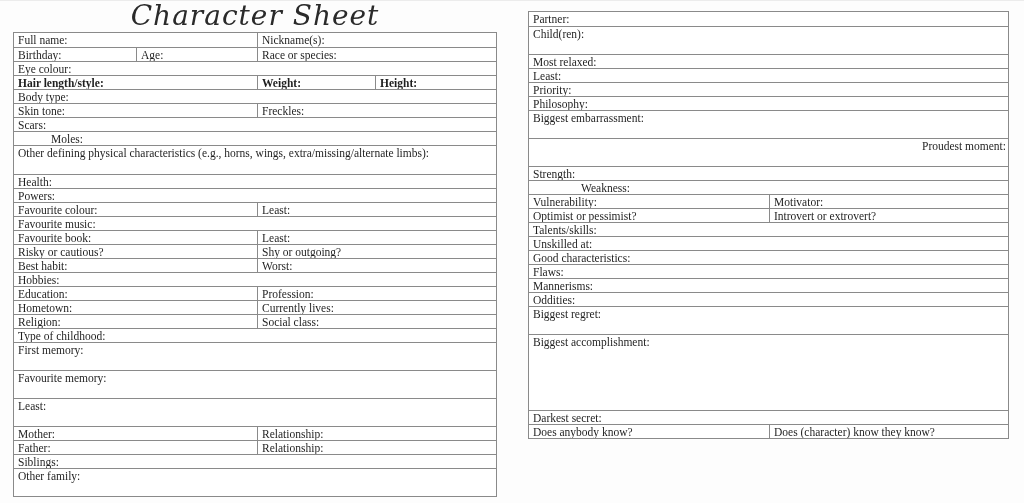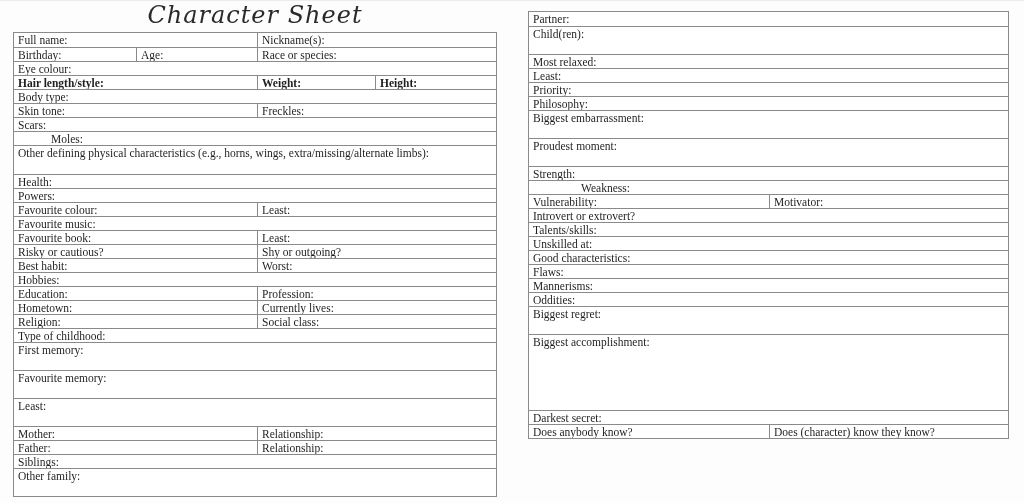--- a/index.html
+++ b/index.html
@@ -22,21 +22,21 @@
   }
   .sheet-title {
     position: absolute;
     left: 13px;
     top: 1px;
     width: 484px;
     text-align: center;
     font-family: "DejaVu Serif", serif;
     font-style: italic;
     font-weight: 400;
-    font-size: 24px;
+    font-size: 28px;
     line-height: 27px;
     letter-spacing: 1px;
     color: #2a2a2a;
   }
   .form-table {
     position: absolute;
     display: flex;
     flex-direction: column;
     border: 1px solid var(--border-color);
     background: var(--table-bg);
@@ -289,21 +289,21 @@
         <div class="cell" style="flex: 1 1 0%;">
           <span class="label">Philosophy:</span>
         </div>
       </div>
       <div class="row" style="height: 28px;">
         <div class="cell" style="flex: 1 1 0%;">
           <span class="label">Biggest embarrassment:</span>
         </div>
       </div>
       <div class="row" style="height: 28px;">
-        <div class="cell" style="flex: 1 1 0%;">
+        <div class="cell" style="flex: 1 1 0%; text-align: right;">
           <span class="label">Proudest moment:</span>
         </div>
       </div>
       <div class="row" style="height: 14px;">
         <div class="cell" style="flex: 1 1 0%;">
           <span class="label">Strength:</span>
         </div>
       </div>
       <div class="row" style="height: 14px;">
         <div class="cell" style="flex: 1 1 0%; margin-left: 48px;">
@@ -312,20 +312,23 @@
       </div>
       <div class="row" style="height: 14px;">
         <div class="cell" style="width: 240px;">
           <span class="label">Vulnerability:</span>
         </div>
         <div class="cell" style="flex: 1 1 0%;">
           <span class="label">Motivator:</span>
         </div>
       </div>
       <div class="row" style="height: 14px;">
+        <div class="cell" style="width: 240px;">
+          <span class="label">Optimist or pessimist?</span>
+        </div>
         <div class="cell" style="flex: 1 1 0%;">
           <span class="label">Introvert or extrovert?</span>
         </div>
       </div>
       <div class="row" style="height: 14px;">
         <div class="cell" style="flex: 1 1 0%;">
           <span class="label">Talents/skills:</span>
         </div>
       </div>
       <div class="row" style="height: 14px;">

